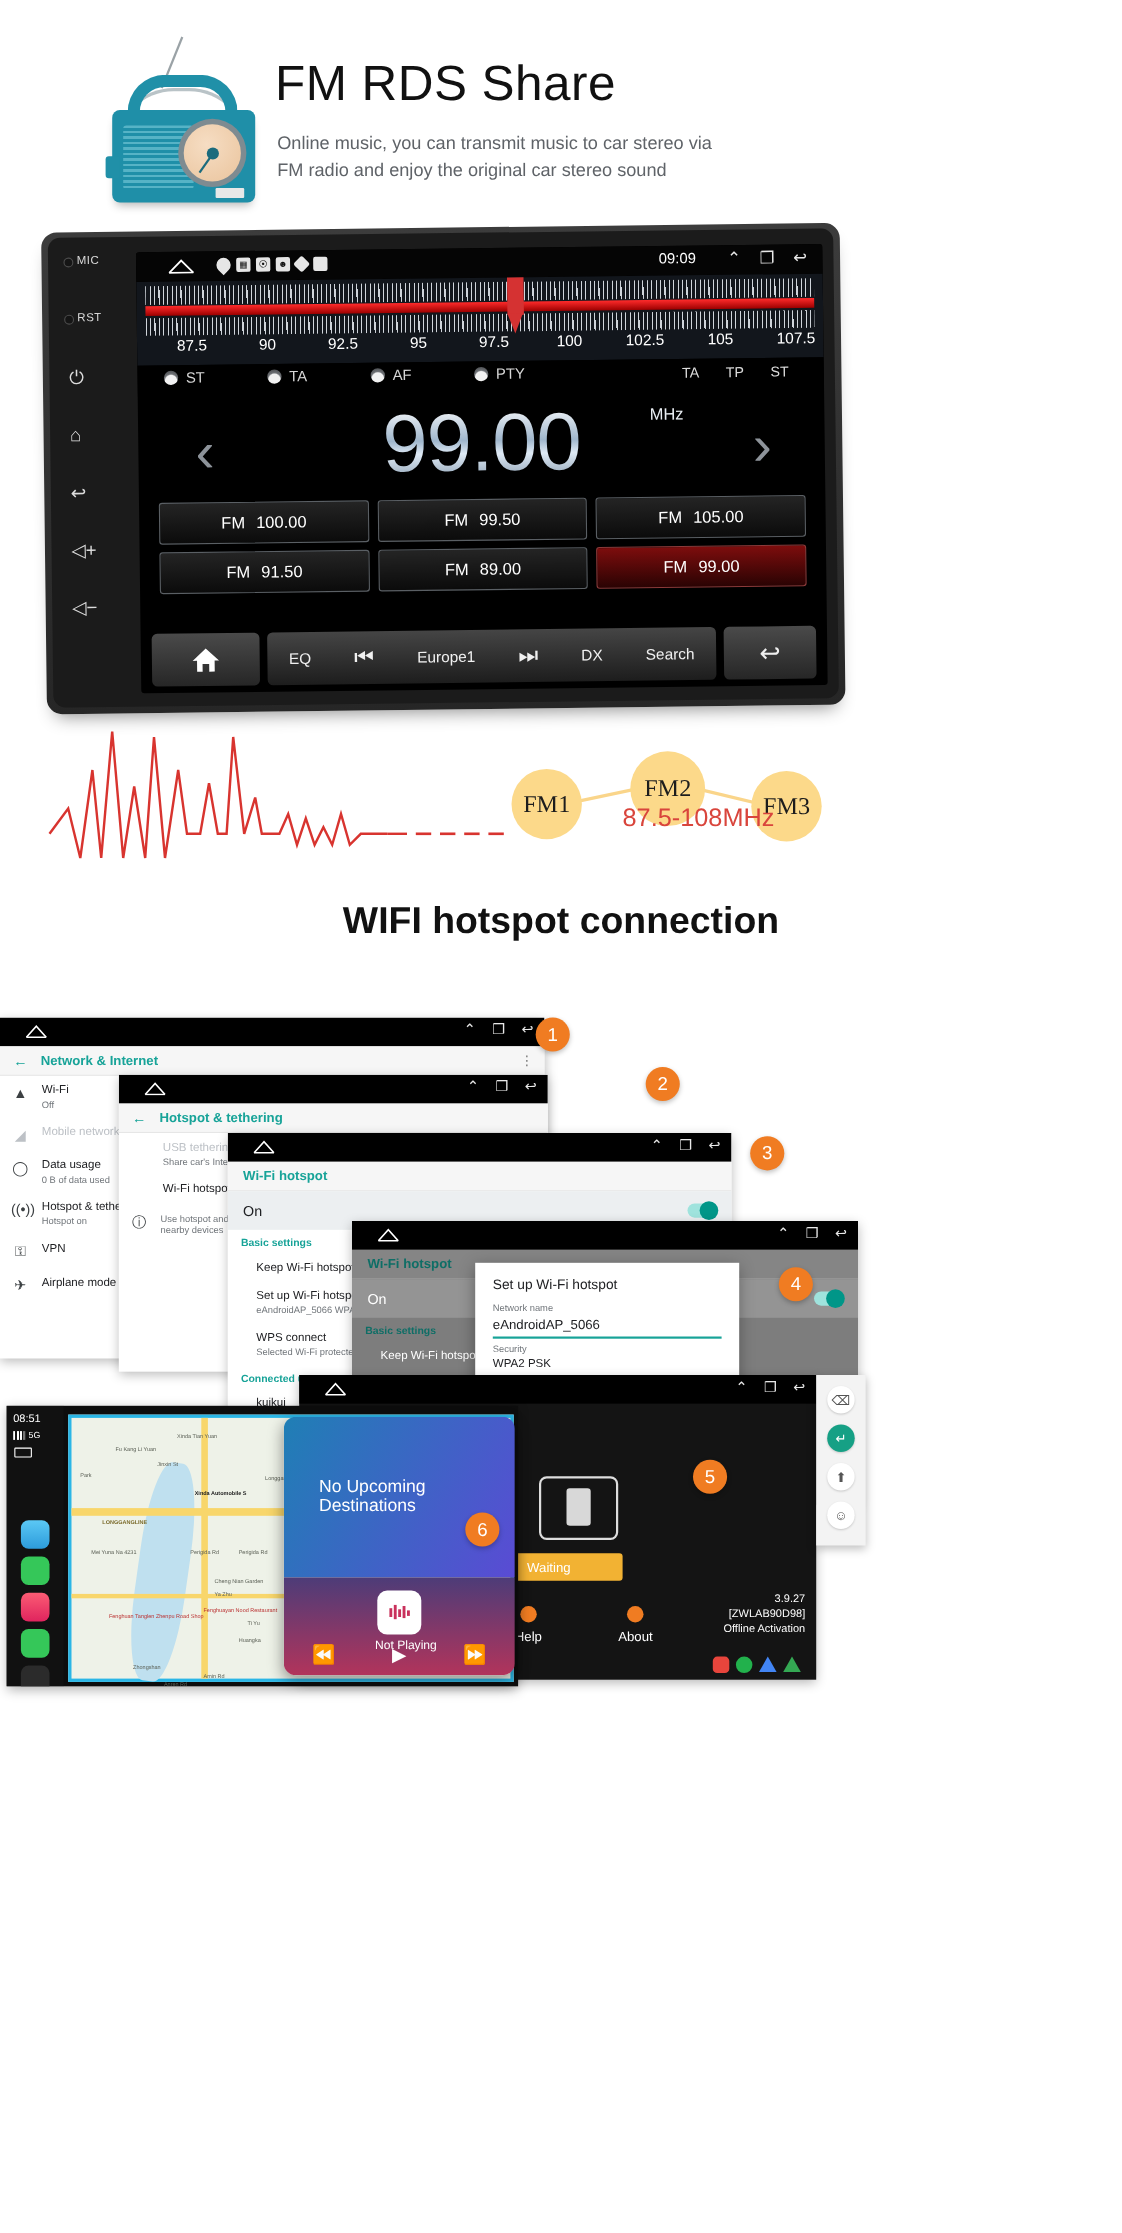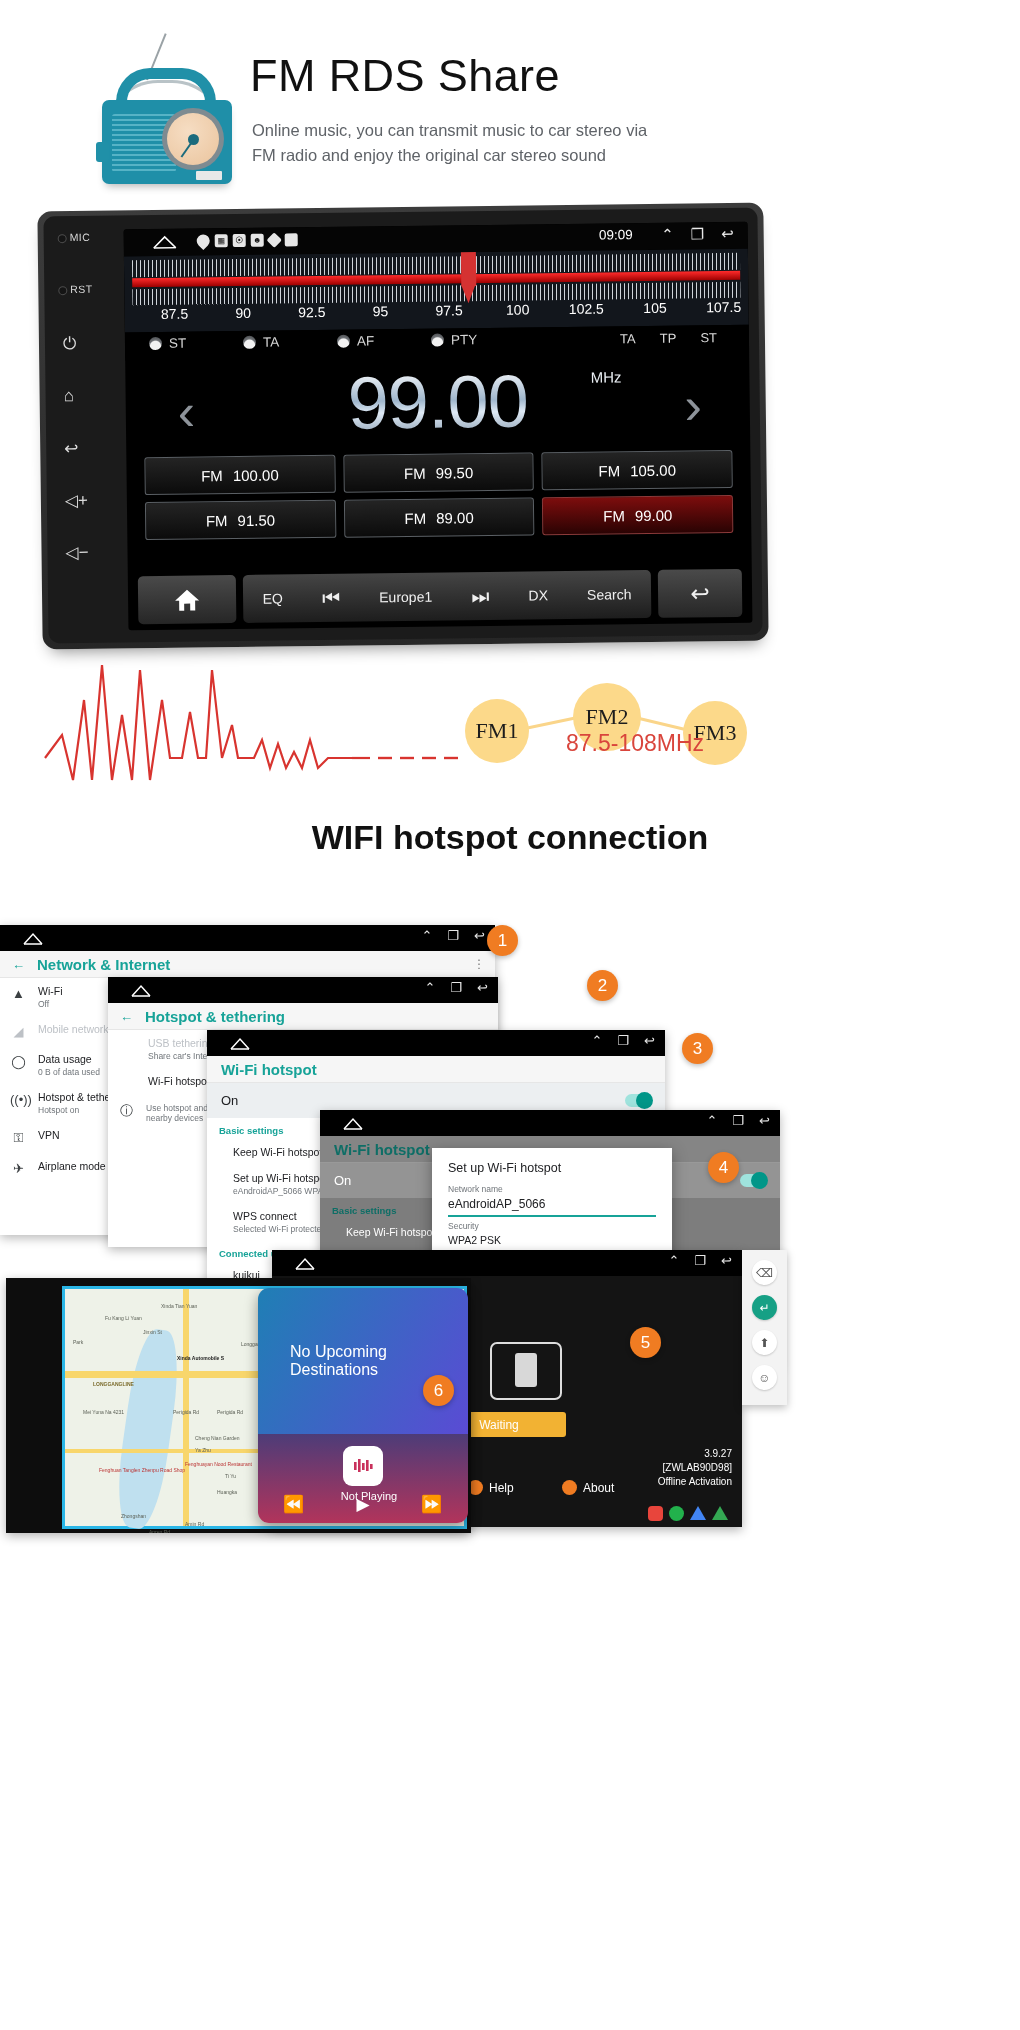--- a/index.html
+++ b/index.html
@@ -129,21 +129,21 @@
   
   .shot { position:absolute; background:#fff; box-shadow:0 3px 10px rgba(0,0,0,.28); overflow:hidden;}
   .ashbar { height:26px; background:#000; position:relative; }
   .ashbar .h { position:absolute; left:22px; top:6px; }
   .ashbar .h svg{width:22px;height:13px;}
   .ashbar .nv { position:absolute; right:10px; top:3px; display:flex; gap:15px;
      color:#e8e8e8; font-size:13px; }
   .atb { height:27px; background:#f6f6f6; display:flex; align-items:center;
      border-bottom:1px solid #e6e6e6; }
   .atb .bk { margin:0 12px 0 12px; color:#17a398; font-size:13px; }
-  .atb .ti { color:#17a398; font-size:15px; font-weight:bold; }
+  .atb .ti { color:#17a398; font-size:12px; font-weight:bold; }
   .atb .dots { margin-left:auto; margin-right:10px; color:#777; font-size:12px; }
   .row { display:flex; padding:7px 10px; gap:11px; align-items:flex-start; }
   .row .ic { width:17px; text-align:center; color:#3c4043; font-size:13px; padding-top:1px;}
   .row .t1 { font-size:10.5px; font-weight:normal; color:#202124; }
   .row .t2 { font-size:8.5px; color:#70757a; margin-top:2px; }
   .row.dim .t1,.row.dim .ic { color:#bdc1c6; }
   .sect { font-size:9.5px; color:#17a398; font-weight:bold; padding:7px 12px 3px; }
   .bignum { position:absolute; width:31px; height:31px; border-radius:50%;
      background:#f07c22; color:#fff; font-size:17px; display:flex; align-items:center;
      justify-content:center; box-shadow:0 2px 5px rgba(0,0,0,.25); }
@@ -183,21 +183,21 @@
   .zl-logo { position:absolute; left:14px; top:30px; color:#fff; font-size:16px;
      display:flex; align-items:center; gap:5px; }
   .phone { position:absolute; width:72px; height:58px; border:2px solid #ddd; border-radius:7px;}
   .phone::after{ content:""; position:absolute; left:50%; top:9px; margin-left:-11px;
      width:22px; height:34px; border-radius:3px; background:#d8d8d8; }
   .waitbtn { position:absolute; background:#f2b233; color:#fff; font-size:12px;
      border-radius:3px; display:flex; align-items:center; justify-content:center; }
   .zl-foot { position:absolute; right:10px; bottom:38px; text-align:right;
      color:#fff; font-size:10px; line-height:14px; }
   .zl-btn { position:absolute; display:flex; align-items:center; gap:6px;
-     color:#fff; font-size:12px; }
+     color:#fff; font-size:12px;flex-direction:column; }
   .zl-btn .dot { width:15px; height:15px; border-radius:50%; background:#f07c22; }
   .kb { position:absolute; background:#f3f3f3; box-shadow:0 3px 8px rgba(0,0,0,.25);}
   .kbk { position:absolute; width:25px; height:25px; border-radius:50%;
      background:#fff; display:flex; align-items:center; justify-content:center;
      color:#555; font-size:12px; box-shadow:0 1px 2px rgba(0,0,0,.18); }
 </style>
 </head>
 <body>
 
 <div id="page">
@@ -651,20 +651,33 @@
     </div>
 
   <div class="kb" style="left:742px; top:1250px; width:45px; height:155px;">
     <div class="kbk" style="left:10px; top:10px;">⌫</div>
     <div class="kbk" style="left:10px; top:45px; background:#16a085; color:#fff;">↵</div>
     <div class="kbk" style="left:10px; top:80px;">⬆</div>
     <div class="kbk" style="left:10px; top:115px;">☺</div>
   </div>
 
   <div class="mapshot" style="left:6px; top:1278px; width:465px; height:255px;">
+    <div class="iosbar">
+      <div style="position:absolute;left:6px;top:7px;color:#fff;font-size:10px">08:51</div>
+      <div style="position:absolute;left:6px;top:22px;color:#fff;font-size:8px;display:flex;gap:3px;align-items:center">
+        <span style="display:inline-block;width:11px;height:8px;background:linear-gradient(to right,#fff 0 2px,transparent 2px 3px,#fff 3px 5px,transparent 5px 6px,#fff 6px 8px,transparent 8px 9px,#777 9px 11px)"></span>
+        <span>5G</span>
+      </div>
+      <div style="position:absolute;left:7px;top:38px;width:16px;height:9px;border:1px solid #fff;border-radius:1px"></div>
+      <div class="appic" style="left:13px; top:104px; background:linear-gradient(#5bc8f5,#2d9cdb);"></div>
+      <div class="appic" style="left:13px; top:137px; background:#35c759;"></div>
+      <div class="appic" style="left:13px; top:170px; background:linear-gradient(#fb5c74,#e0245e);"></div>
+      <div class="appic" style="left:13px; top:203px; background:#35c759;"></div>
+      <div class="appic" style="left:13px; top:236px; background:#2b2b2b;"></div>
+    </div>
 
     <div class="mapbg" style="left:56px; top:8px; right:4px; bottom:4px; border:3px solid #2ab6e6;">
       <div class="mapwater" style="left:60px;top:40px;width:46px;height:200px;transform:rotate(8deg);border-radius:40%"></div>
       <div class="maproad" style="left:0;top:82px;width:100%;height:7px;"></div>
       <div class="maproad" style="left:118px;top:0;width:6px;height:100%;"></div>
       <div class="maproad" style="left:0;top:160px;width:100%;height:4px;"></div>
       <div class="maplbl" style="left:112px;top:66px;font-weight:bold;color:#222">Xinda Automobile S</div>
       <div class="maplbl" style="left:28px;top:92px;color:#7a6a2a;font-weight:bold">LONGGANGLINE</div>
       <div class="maplbl" style="left:8px;top:50px">Park</div>
       <div class="maplbl" style="left:34px;top:178px;color:#b33">Fenghuan Tanglen Zhenpu Road Shop</div>

